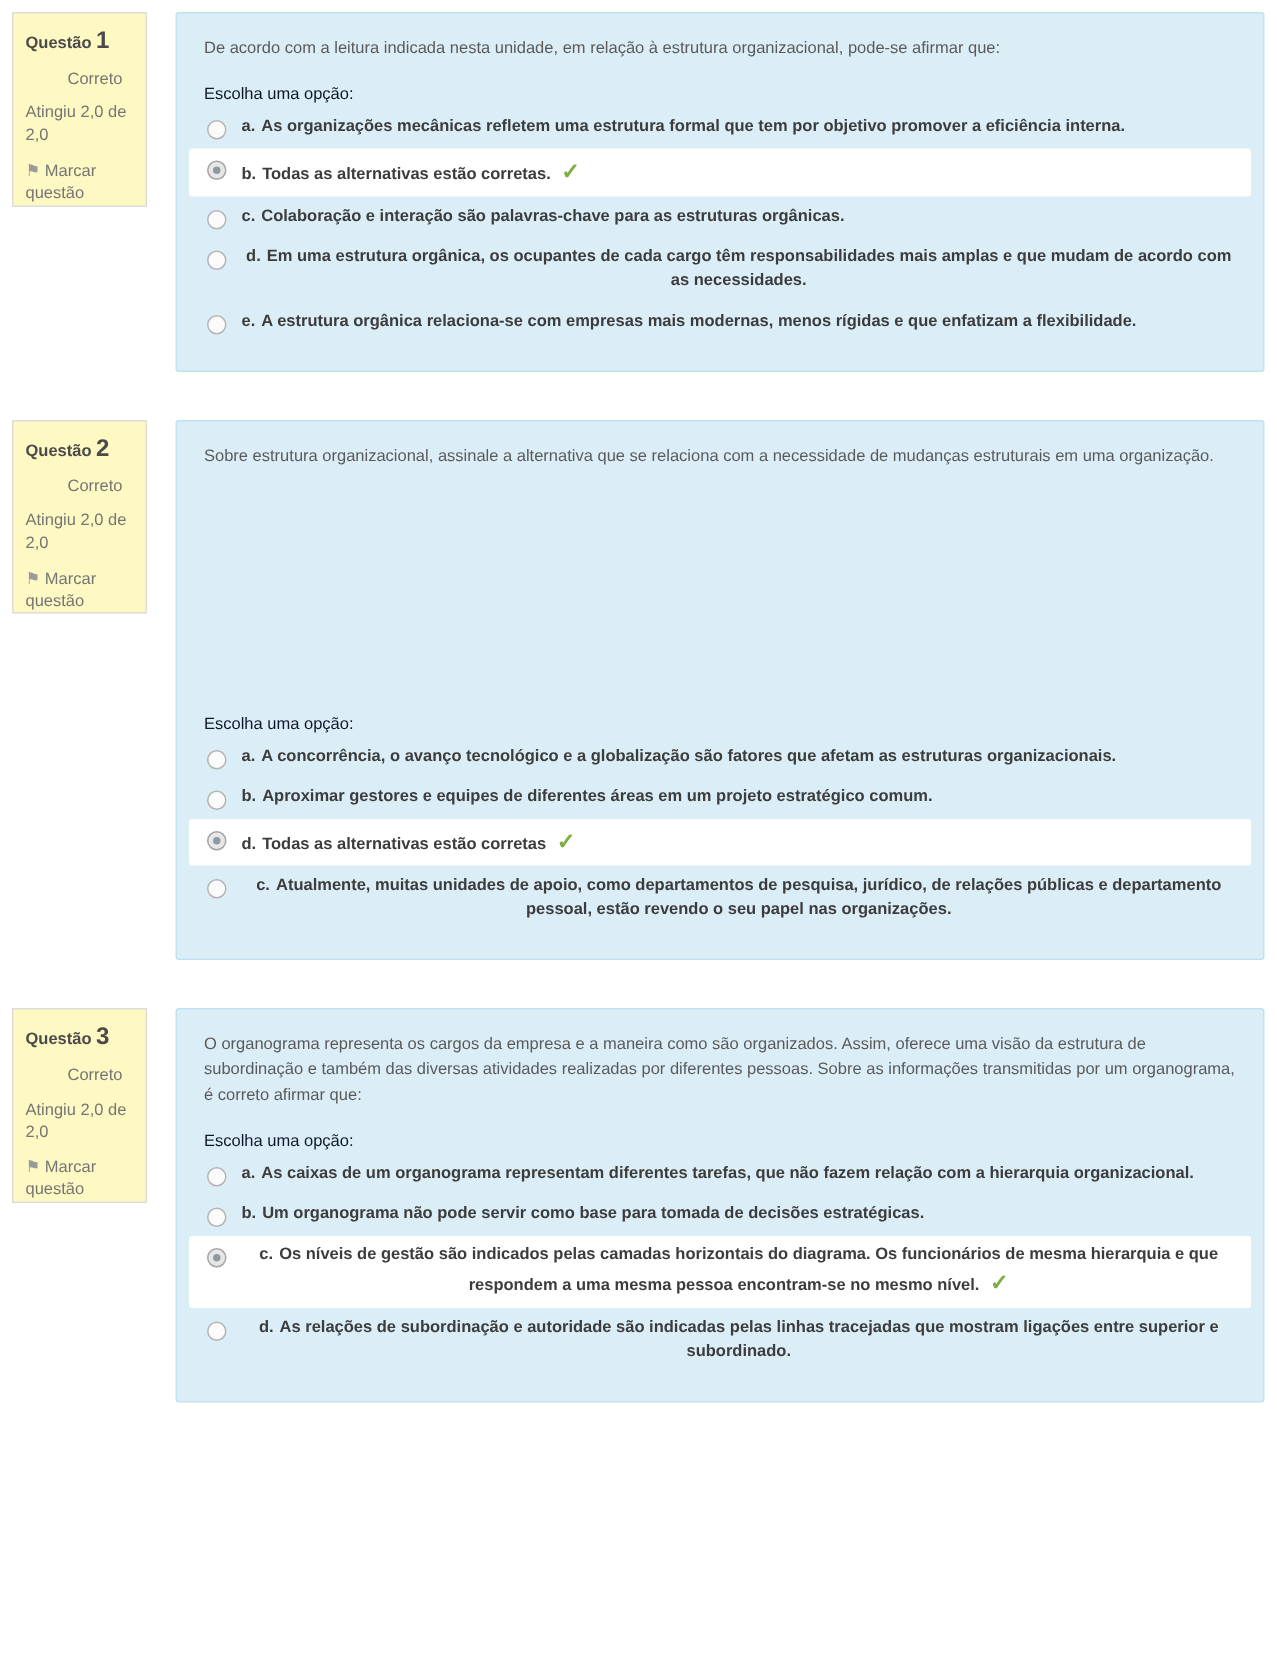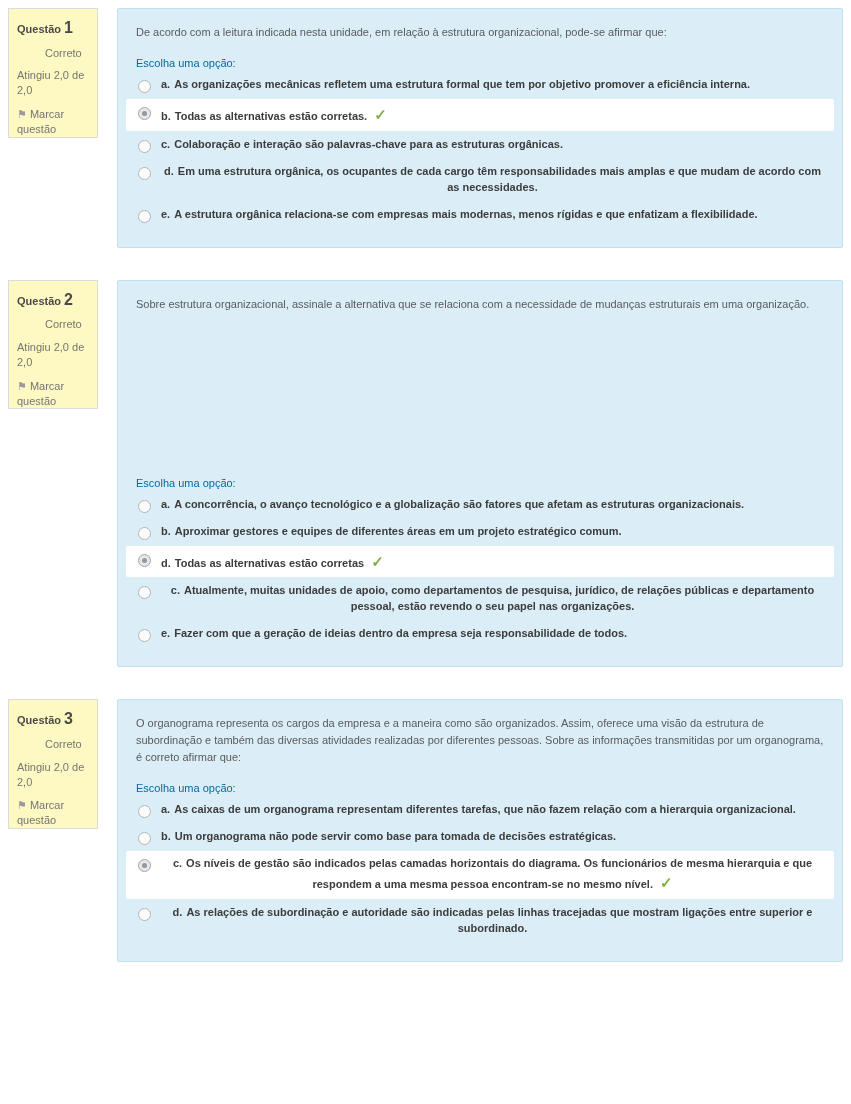--- a/index.html
+++ b/index.html
@@ -22,21 +22,21 @@
   .flag-icon::before { content:"⚑"; color:#9a9a9a; font-size:11px; margin-right:3px; }
 
   
   .qpanel {
     flex:1; margin-left:19px; box-sizing:border-box;
     background:#dbeef7; border:1px solid #c2e2ef; border-radius:2px;
     padding:15px 18px 18px 18px; font-size:11px; color:#5a5a5a;
   }
   .stem { line-height:1.55; margin-bottom:16px; }
   .stem-spacer { height:148px; }
-  .prompt { margin-bottom:3px; color:#0369a1; }
+  .prompt { margin-bottom:3px; color:#0f172a; }
 
   .options { margin:0 -10px;text-align:center; }
   .option {
     display:flex; align-items:flex-start;
     padding:5px 10px; margin:1px 0; border-radius:2px; line-height:1.45;
   }
   .option.correct { background:#ffffff; }
 
   .radio {
     width:11px; height:11px; box-sizing:content-box; flex-shrink:0;
@@ -126,24 +126,20 @@
           <span class="opt-text"><span class="opt-letter">b.</span><span>Aproximar gestores e equipes de diferentes áreas em um projeto estratégico comum.</span></span>
         </div>
         <div class="option correct">
           <span class="radio checked"></span>
           <span class="opt-text"><span class="opt-letter">d.</span><span>Todas as alternativas estão corretas</span><span class="check-icon"></span></span>
         </div>
         <div class="option">
           <span class="radio"></span>
           <span class="opt-text"><span class="opt-letter">c.</span><span>Atualmente, muitas unidades de apoio, como departamentos de pesquisa, jurídico, de relações públicas e departamento pessoal, estão revendo o seu papel nas organizações.</span></span>
         </div>
-        <div class="option">
-          <span class="radio"></span>
-          <span class="opt-text"><span class="opt-letter">e.</span><span>Fazer com que a geração de ideias dentro da empresa seja responsabilidade de todos.</span></span>
-        </div>
       </div>
     </div>
   </div>
 
   <div class="question">
     <div class="qinfo">
       <div class="qno">
         <span>Questão</span>
         <span class="qnum">3</span>
       </div>

